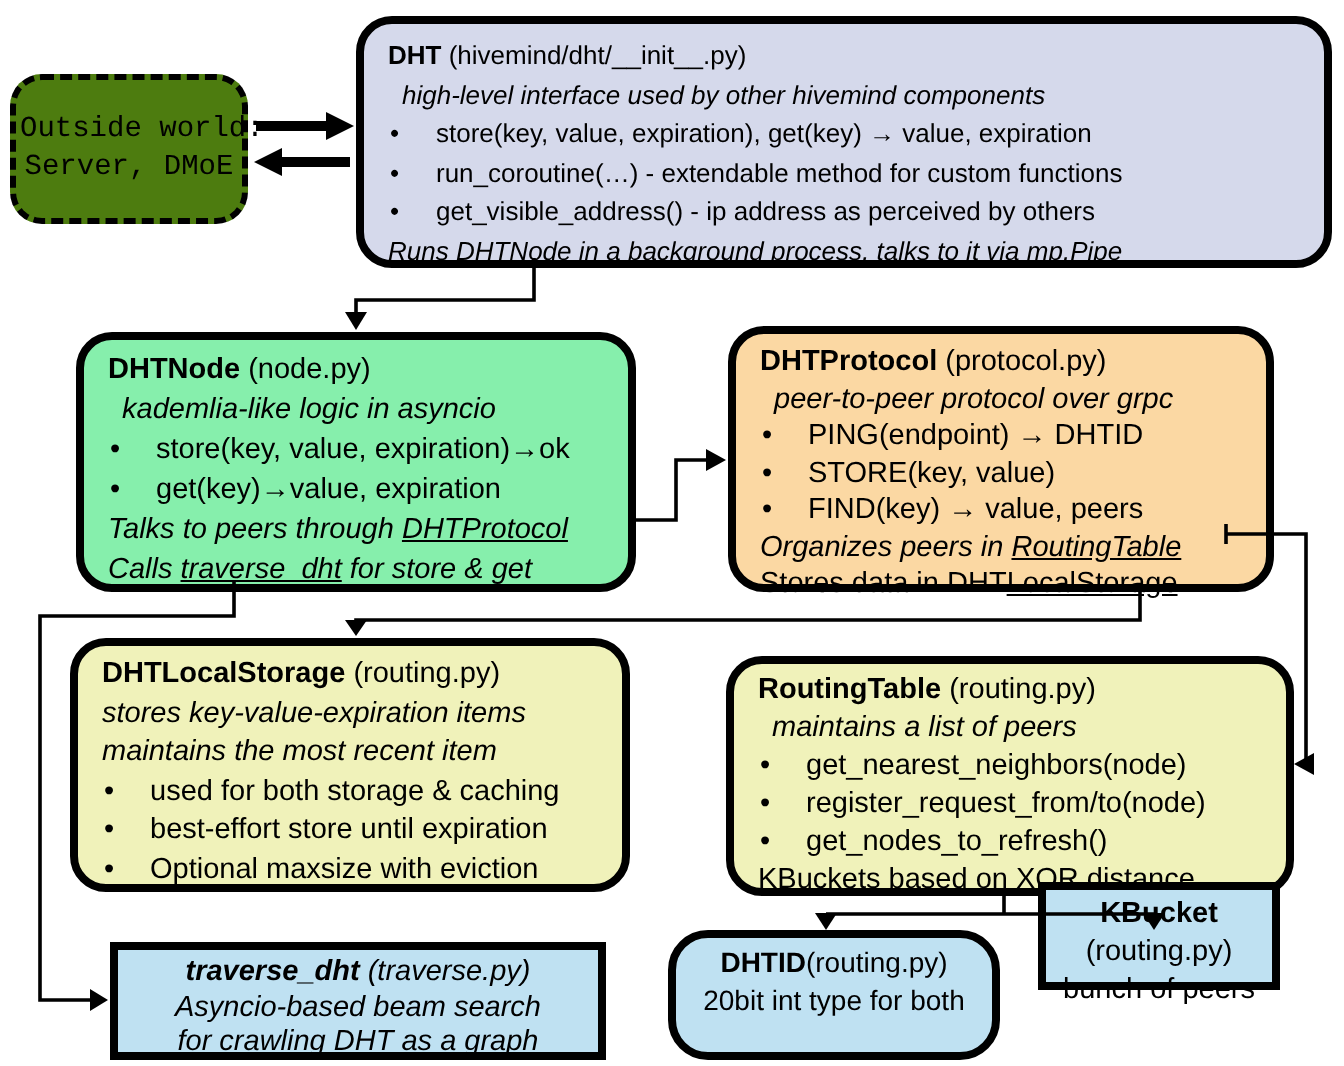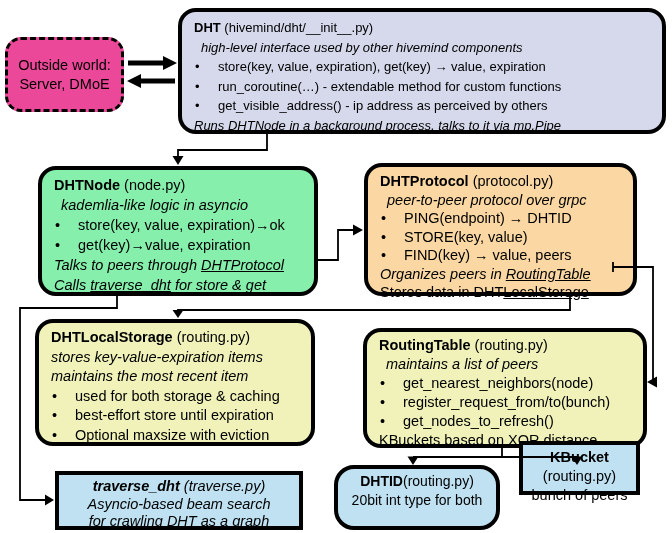--- a/index.html
+++ b/index.html
@@ -30,21 +30,21 @@
   #box-traverse-dht{left:55px;top:471px;width:248px;height:59px;line-height:17.5px;padding-top:3px;}
   #box-dhtid{left:334px;top:465px;width:166px;height:65px;font-size:14px;padding-top:3px;border-radius:20px;}
   #box-kbucket{left:519px;top:441px;width:121px;height:54px;padding-top:3px;}
   #connector-layer{position:absolute;left:0;top:0;z-index:5;pointer-events:none;}
 </style>
 </head>
 <body>
 
 <div id="canvas">
 
-  <div class="box center" id="box-outside-world" style="background: #ec4899;">
+  <div class="box center" id="box-outside-world" style="background: #4d7c0f; font-family: Liberation Mono, monospace;">
       <div class="line"><span>Outside world:</span></div>
       <div class="line"><span>Server, DMoE</span></div>
     </div>
   <div class="box" id="box-dht" style="background: rgb(213, 217, 235);">
       <div class="line"><span class="b">DHT</span><span> (hivemind/dht/__init__.py)</span></div>
       <div class="line indent"><span class="i">high-level interface used by other hivemind components</span></div>
       <div class="line"><span class="dot">•</span><span>store(key, value, expiration), get(key) →  value, expiration</span></div>
       <div class="line"><span class="dot">•</span><span>run_coroutine(…) - extendable method for custom functions</span></div>
       <div class="line"><span class="dot">•</span><span>get_visible_address() - ip address as perceived by others</span></div>
       <div class="line"><span class="i">Runs </span><span class="i u">DHTNode </span><span class="i">in a background process, talks to it via mp.Pipe</span></div>
@@ -71,21 +71,21 @@
       <div class="line"><span class="i">stores key-value-expiration items</span></div>
       <div class="line"><span class="i">maintains the most recent item</span></div>
       <div class="line"><span class="dot">•</span><span>used for both storage &amp; caching</span></div>
       <div class="line"><span class="dot">•</span><span>best-effort store until expiration</span></div>
       <div class="line"><span class="dot">•</span><span>Optional maxsize with eviction</span></div>
     </div>
   <div class="box" id="box-routingtable" style="background: rgb(240, 242, 186);">
       <div class="line"><span class="b">RoutingTable</span><span> (routing.py)</span></div>
       <div class="line indent"><span class="i">maintains a list of peers</span></div>
       <div class="line"><span class="dot">•</span><span>get_nearest_neighbors(node)</span></div>
-      <div class="line"><span class="dot">•</span><span>register_request_from/to(bunch)</span></div>
+      <div class="line"><span class="dot">•</span><span>register_request_from/to(node)</span></div>
       <div class="line"><span class="dot">•</span><span>get_nodes_to_refresh()</span></div>
       <div class="line"><span>KBuckets based on XOR distance</span></div>
     </div>
   <div class="box center sq" id="box-traverse-dht" style="background: rgb(191, 225, 242); font-style: italic;">
       <div class="line"><span class="b">traverse_dht</span><span> (traverse.py)</span></div>
       <div class="line"><span>Asyncio-based beam search</span></div>
       <div class="line"><span>for crawling DHT as a graph</span></div>
     </div>
   <div class="box center sq" id="box-dhtid" style="background: rgb(191, 225, 242);">
       <div class="line"><span class="b">DHTID</span><span>(routing.py)</span></div>

